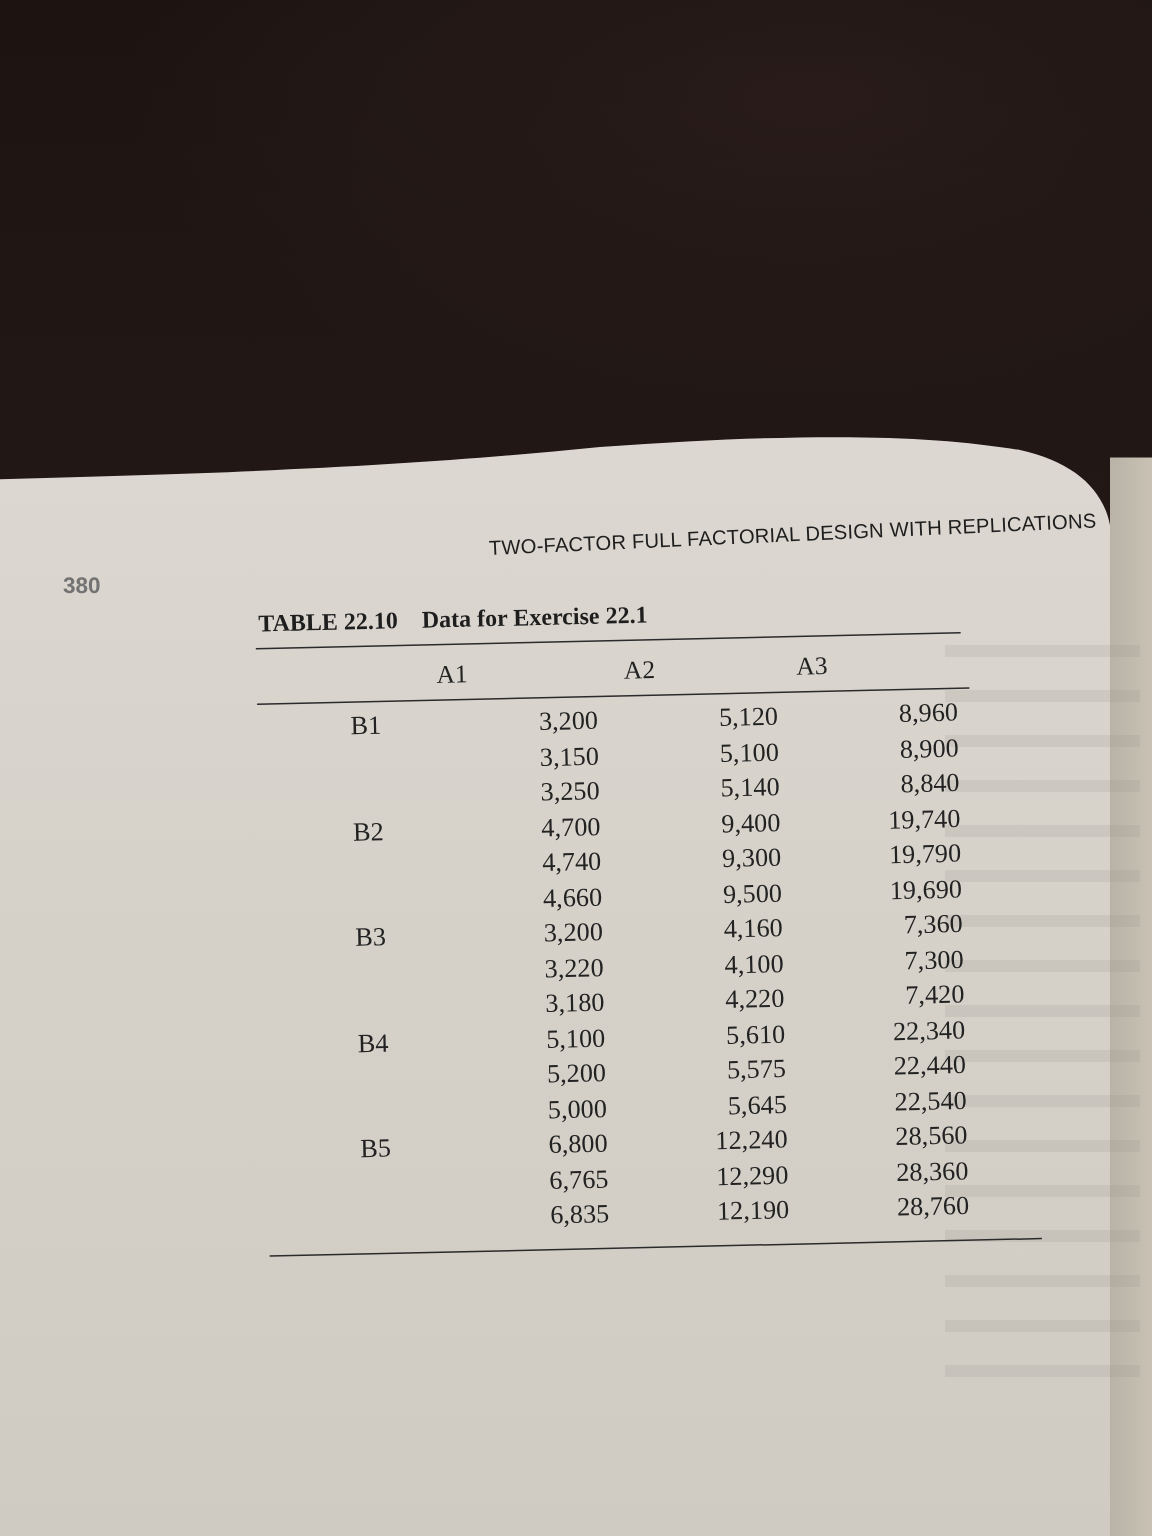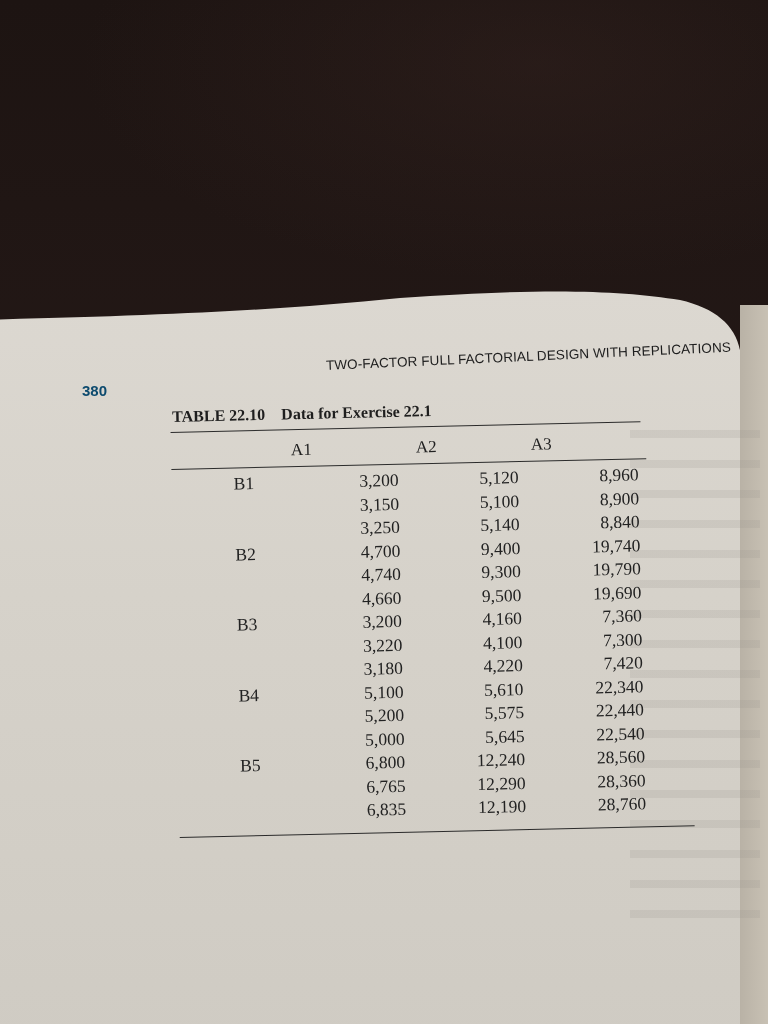--- a/index.html
+++ b/index.html
@@ -17,21 +17,21 @@
     background: linear-gradient(180deg, #dcd8d1 0%, #d6d2ca 40%, #cfcbc3 100%);
     border-radius: 0 60px 0 0;
     clip-path: path('M0 30 C 200 25, 300 20, 420 8 C 560 -2, 640 0, 700 10 C 735 18, 755 35, 760 60 L 760 760 L 0 760 Z');
   }
   .page-edge {
     position:absolute; left:740px; top:305px; width:28px; height:719px;
     background: linear-gradient(90deg, #b9b2a6, #c8c1b4);
   }
   .page-number {
     position:absolute; left:42px; top:382px;
-    font-family:"Liberation Sans", sans-serif; font-weight:bold; font-size:15px; color:#0c4a6e;margin-left:40px;
+    font-family:"Liberation Sans", sans-serif; font-weight:bold; font-size:15px; color:#737373;
   }
   .running-head {
     position:absolute; left:326px; top:358px;
     font-family:"Liberation Sans", sans-serif; font-size:13.5px; color:#1e1e1e;
     transform: rotate(-2.6deg); transform-origin:left center; white-space:nowrap;
     letter-spacing:0.1px;
   }
   .table-wrap {
     position:absolute; left:170px; top:408px; width:520px;
     transform: rotate(-1.3deg); transform-origin: left top;

